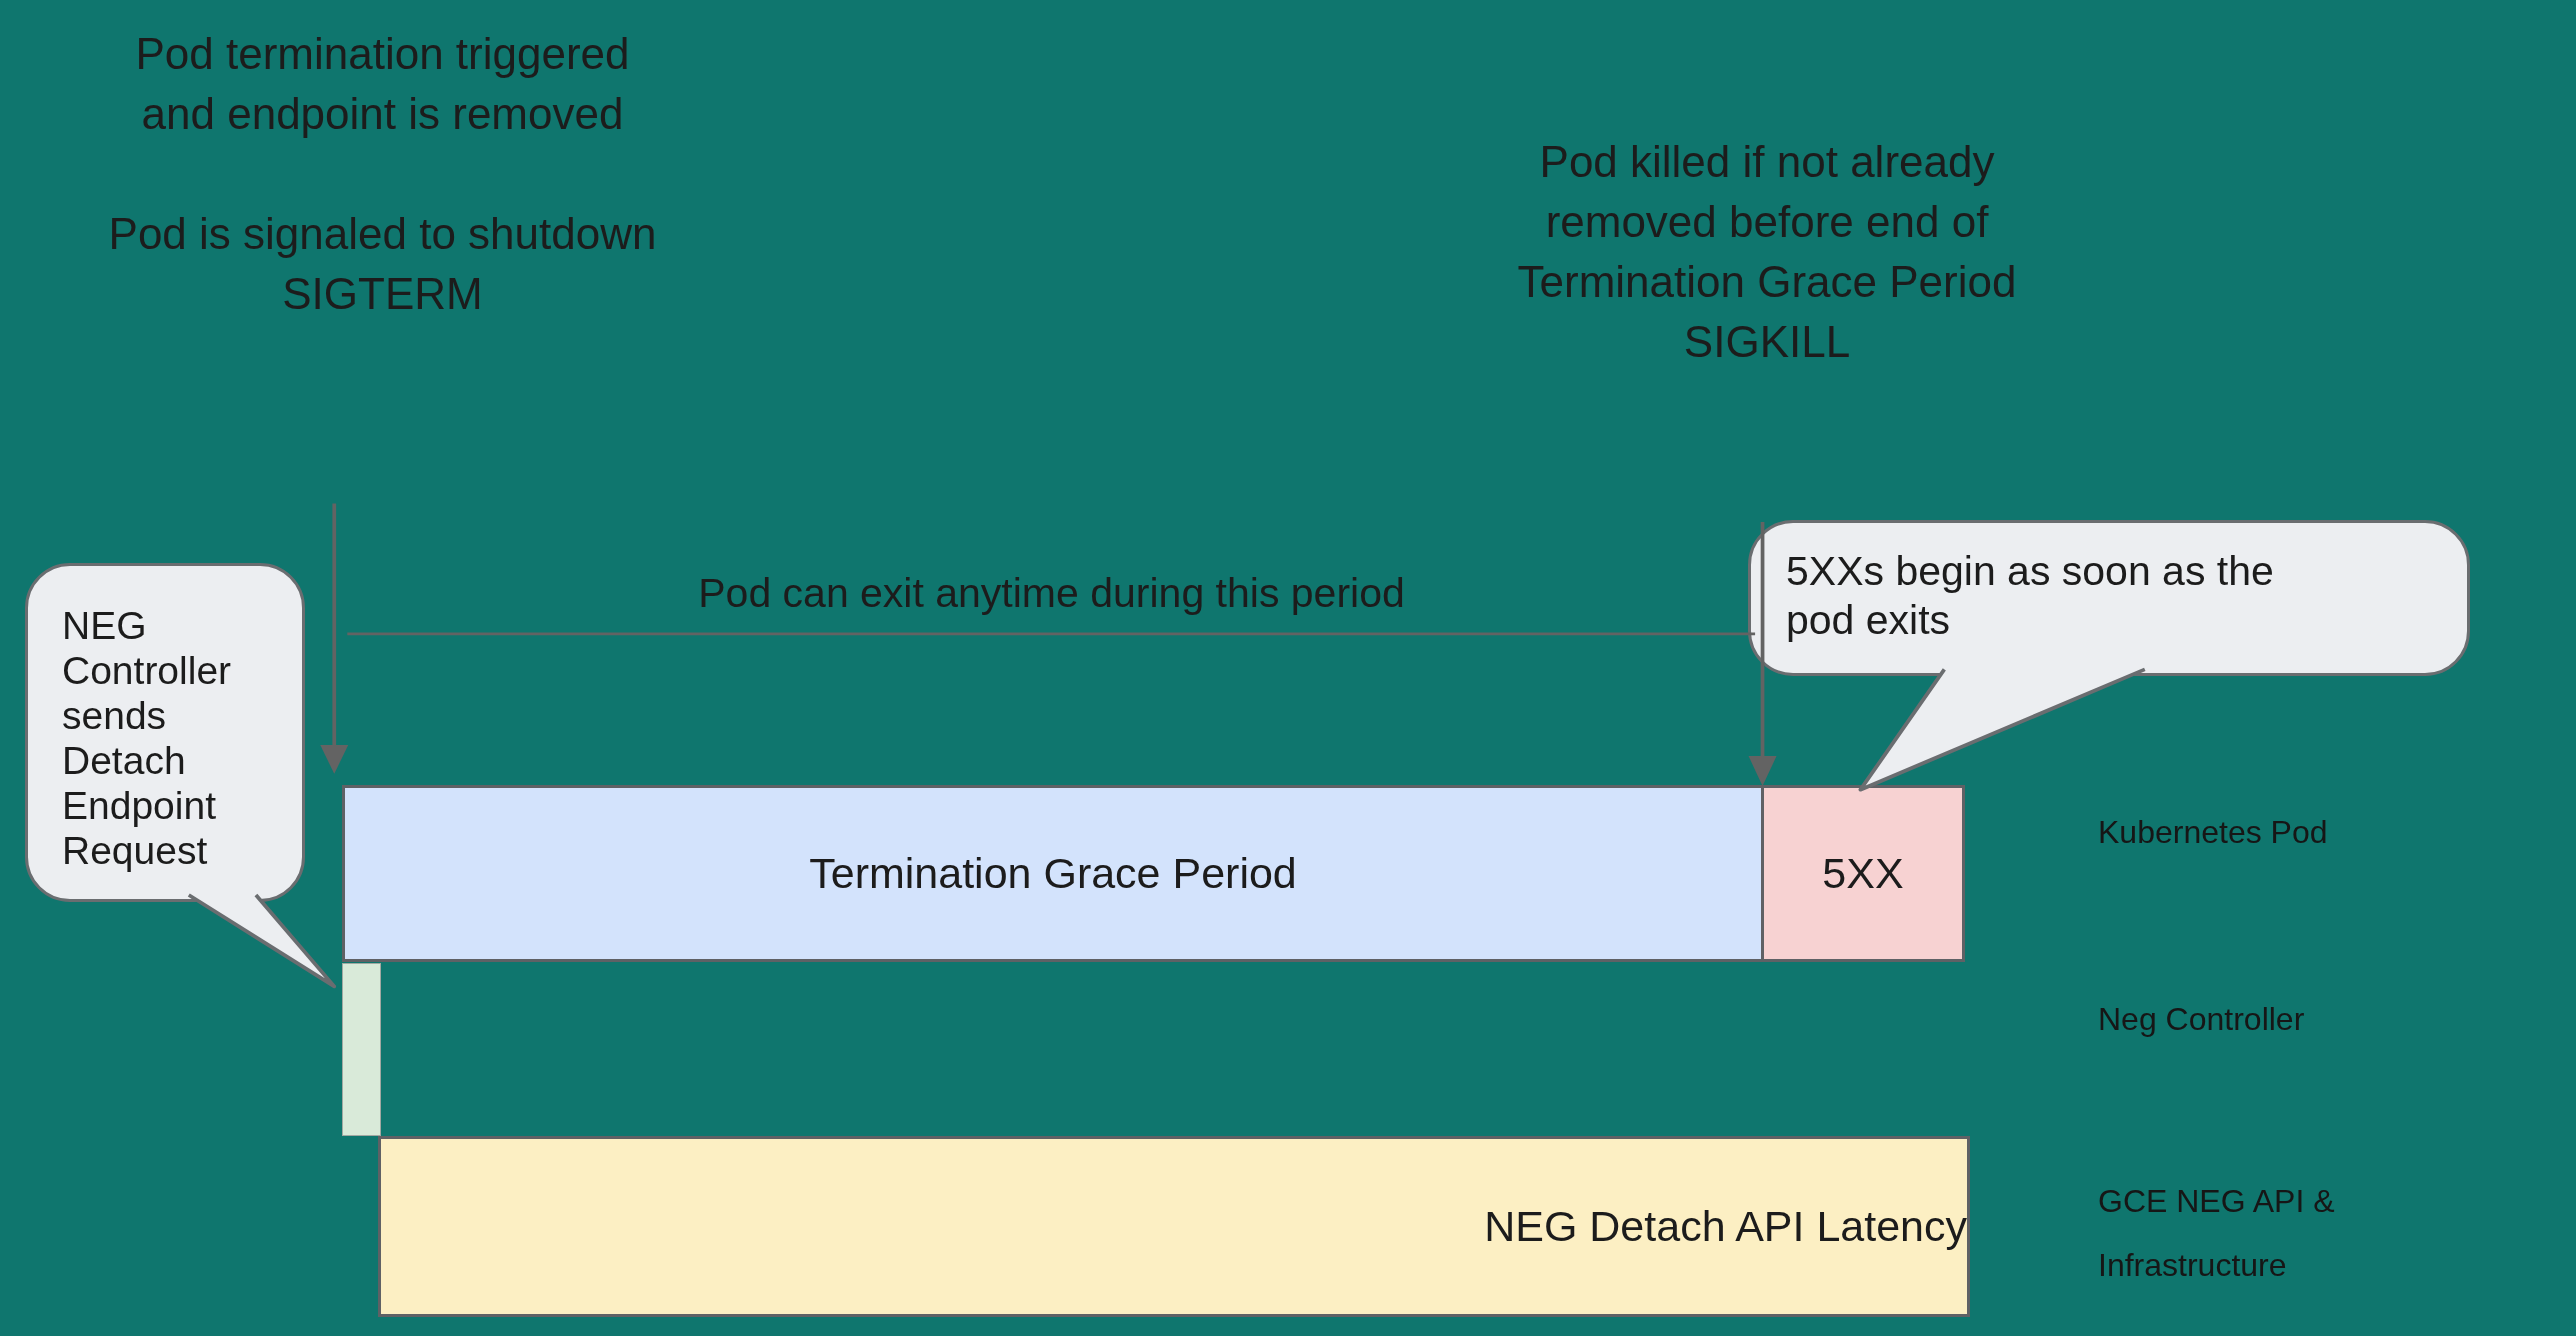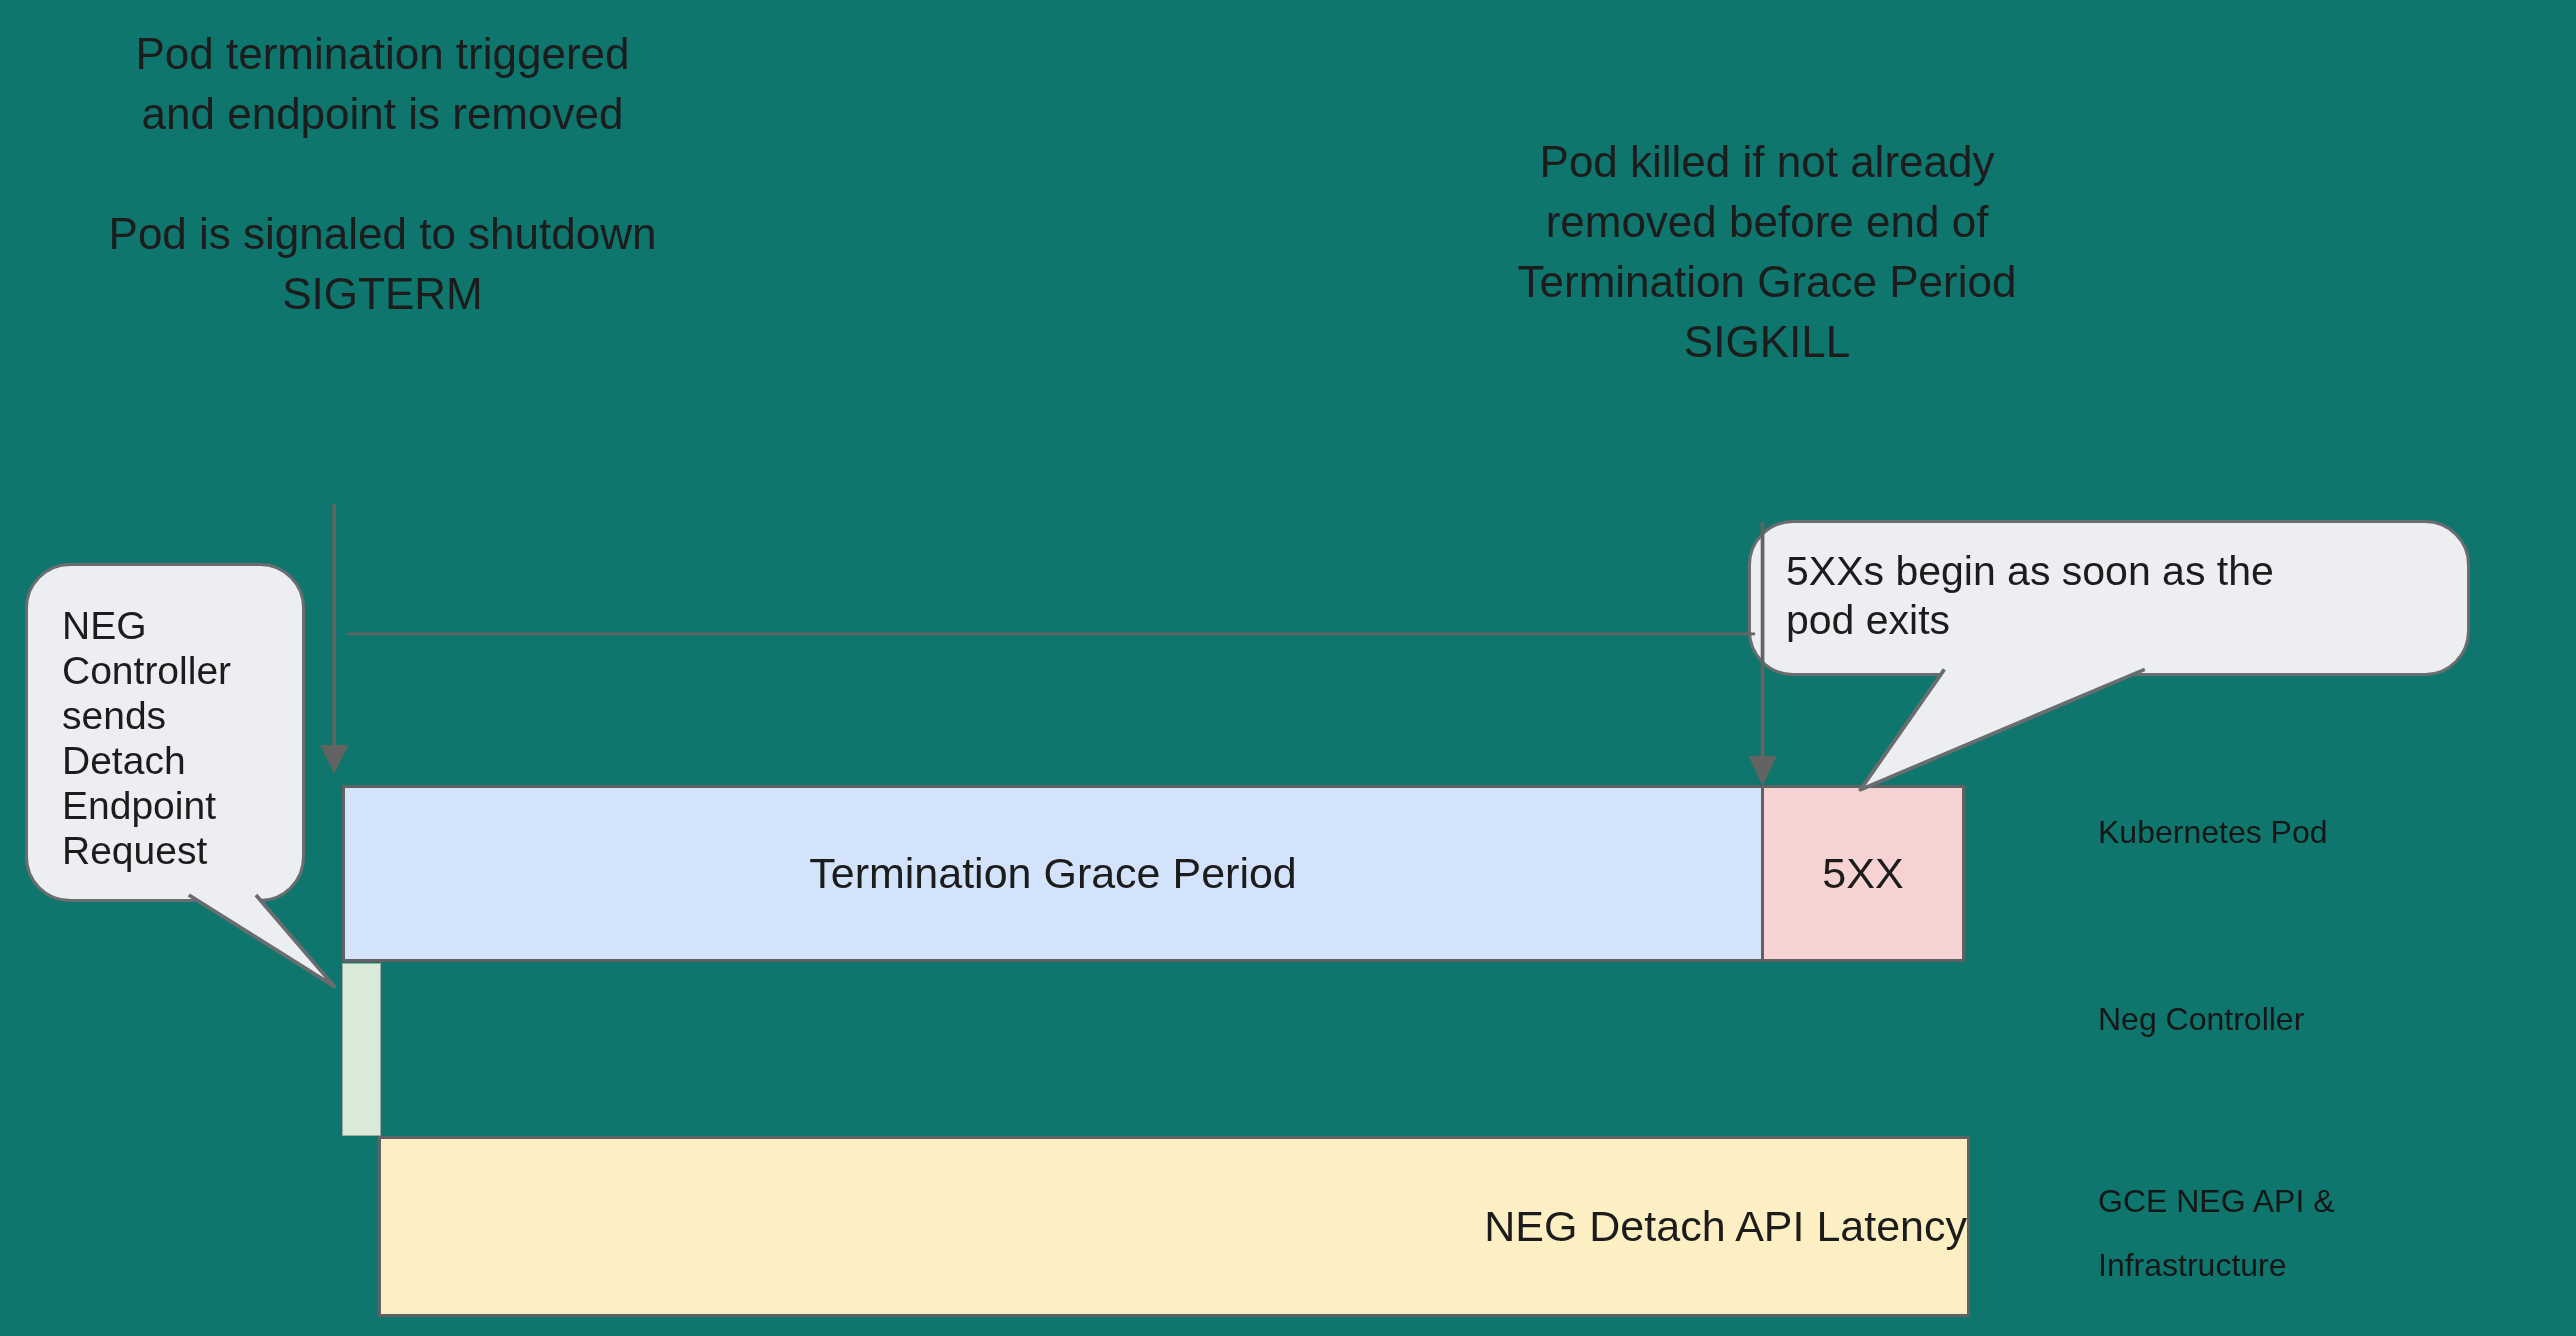--- a/index.html
+++ b/index.html
@@ -70,20 +70,21 @@
     <div class="ann-line">SIGTERM</div>
   </div>
 
   <div class="ann" id="ann-pod-killed">
     <div class="ann-line">Pod killed if not already</div>
     <div class="ann-line">removed before end of</div>
     <div class="ann-line">Termination Grace Period</div>
     <div class="ann-line">SIGKILL</div>
   </div>
 
+  <div id="exit-window-label">Pod can exit anytime during this period</div>
 
   <div class="bar-row" id="k8s-bar-row">
     <div class="cell" id="grace-cell">
       <span>Termination Grace Period</span>
     </div>
     <div class="cell" id="fivexx-cell">
       <span>5XX</span>
     </div>
   </div>
 

